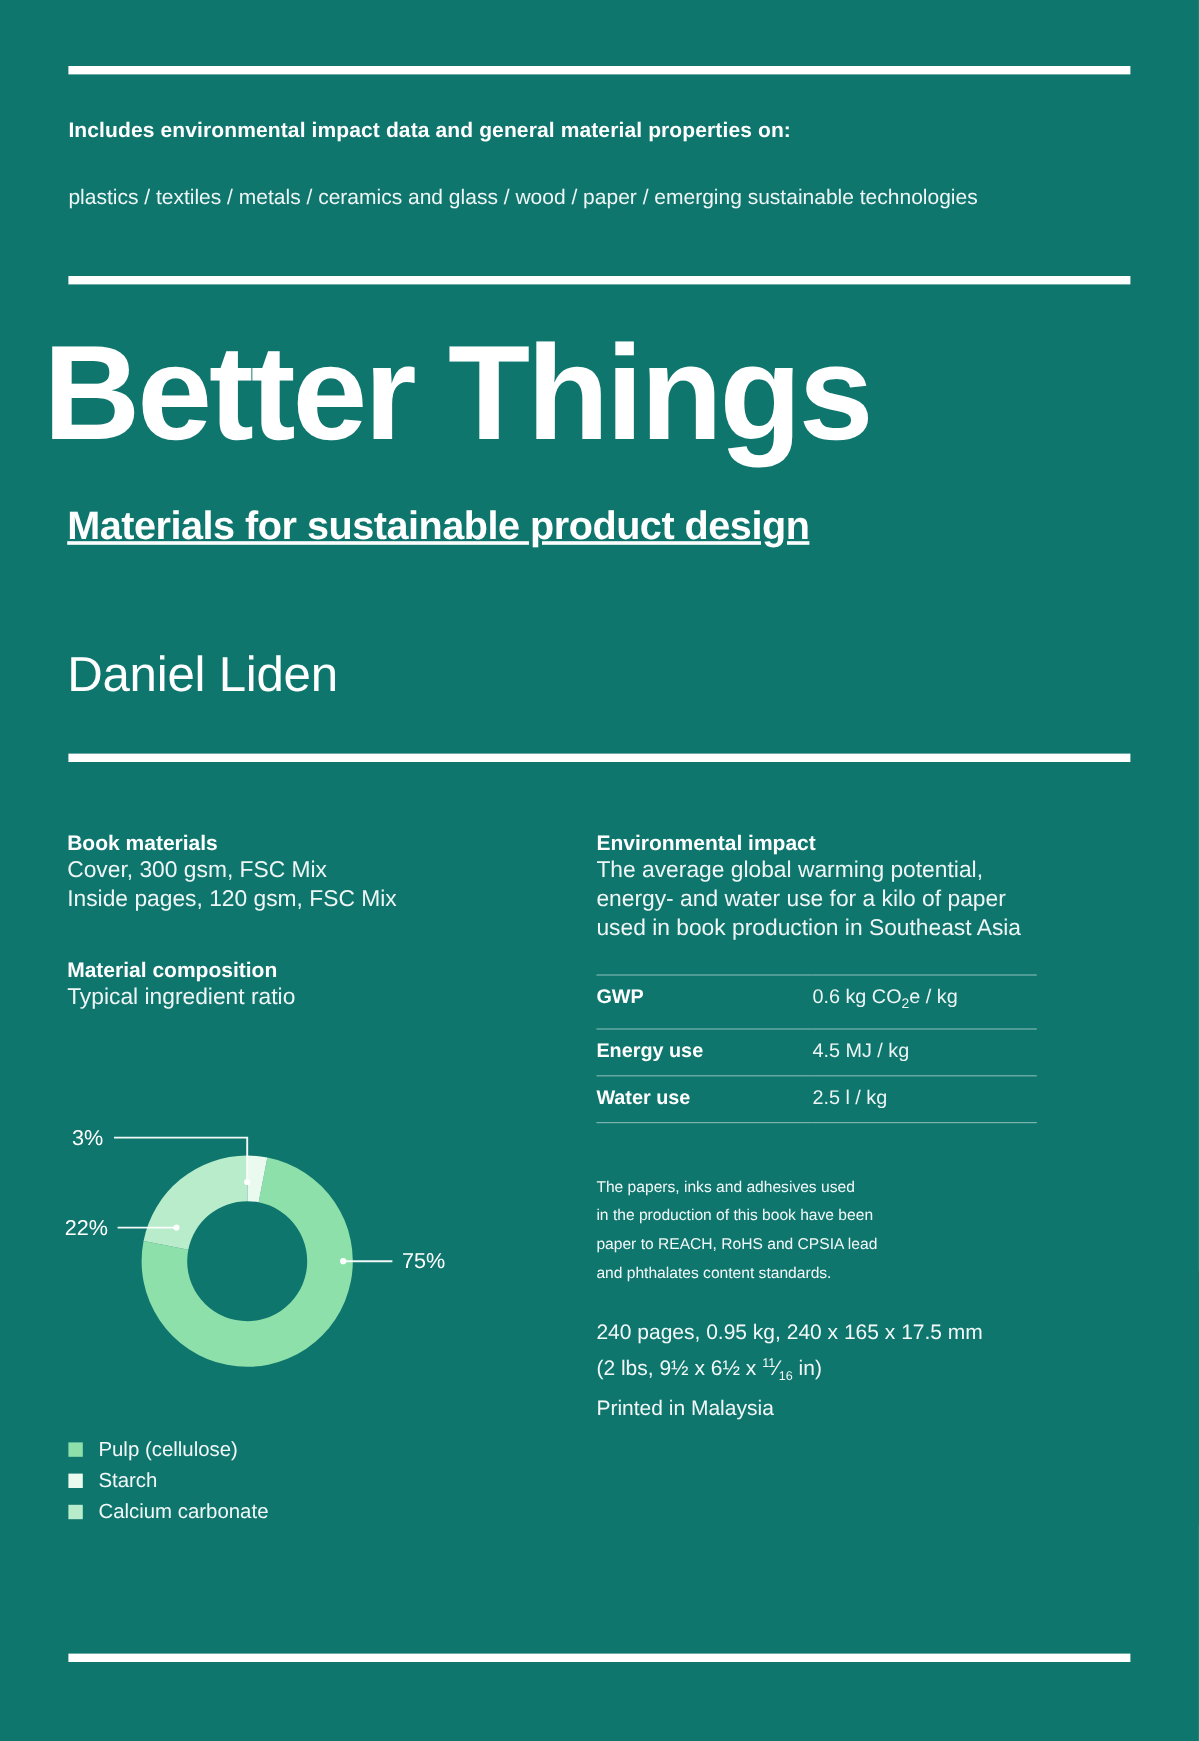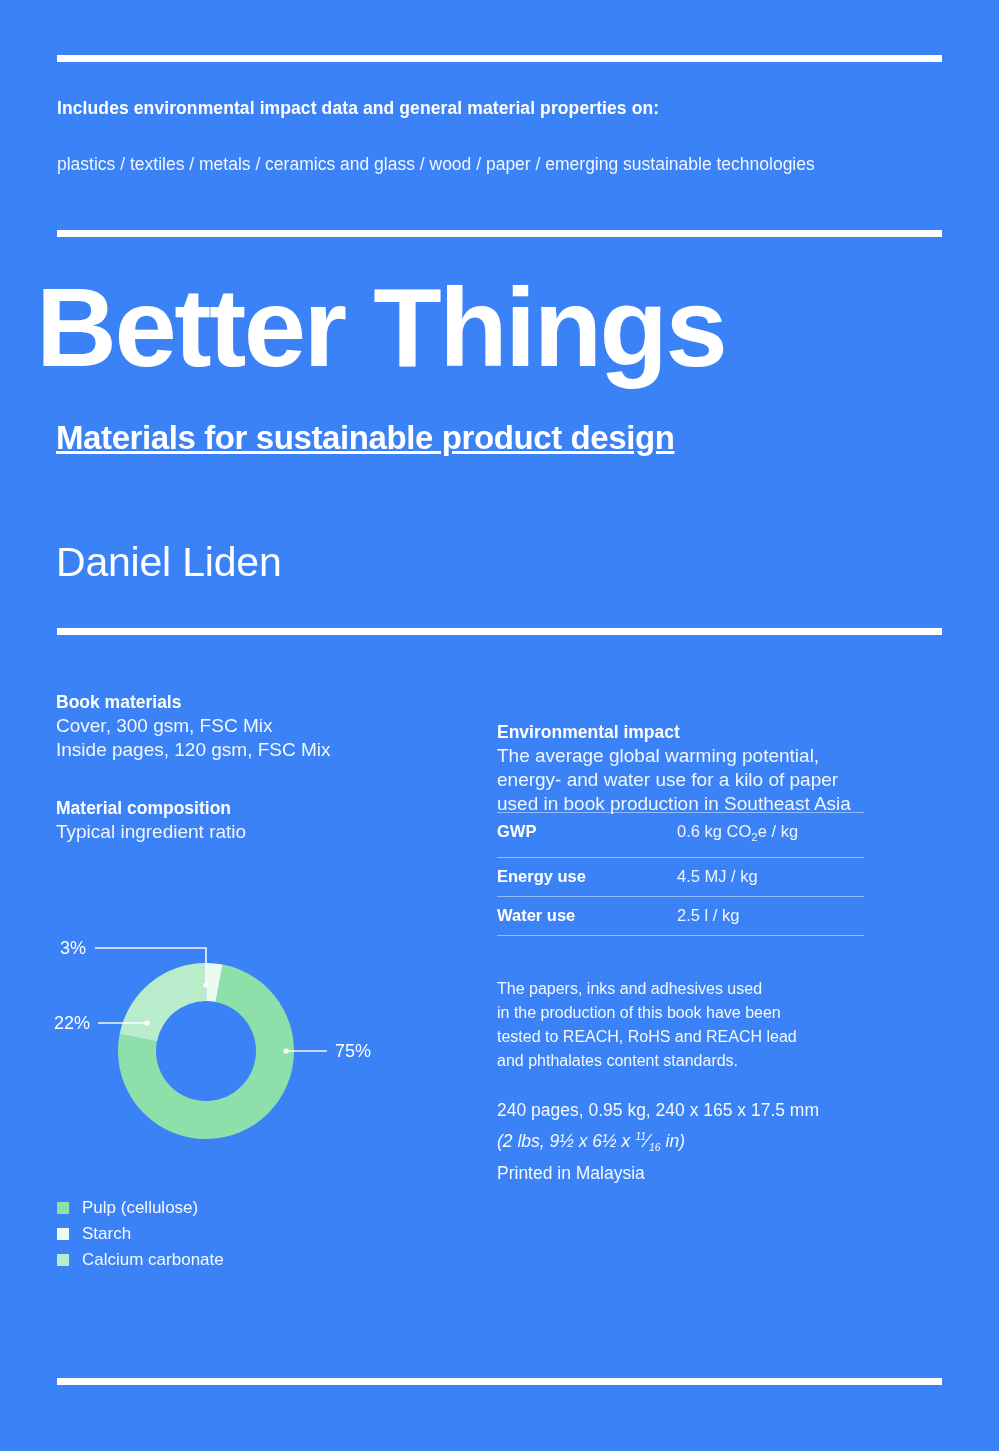--- a/index.html
+++ b/index.html
@@ -89,21 +89,20 @@
     position: absolute;
     left: 56px;
     top: 690px;
     width: 420px;
   }
   .col-right {
     position: absolute;
     left: 497px;
     top: 690px;
     width: 400px;
-    margin-top: 30px;
   }
 
   .sec-head {
     color: #ffffff;
     font-size: 17.5px;
     font-weight: 700;
     line-height: 24px;
     margin: 0;
   }
   .sec-body {
@@ -143,33 +142,33 @@
   }
   .impact-table .sub { font-size: 11.5px; vertical-align: sub; }
 
   
   .note {
     position: absolute;
     left: 497px;
     top: 977px;
     width: 395px;
     color: rgba(255,255,255,.95);
-    font-size: 16px;
+    font-size: 13px;
     line-height: 24px;
   }
   .specs {
     position: absolute;
     left: 497px;
     top: 1097px;
     width: 400px;
     color: rgba(255,255,255,.95);
     font-size: 17.5px;
     line-height: 26px;
   }
-  .frac { font-size: 17.5px; font-style: italic; }
+  .frac { font-size: 17.5px; }
   .frac sup { font-size: 10.5px; vertical-align: super; }
   .frac sub { font-size: 10.5px; vertical-align: sub; }
 
   
   .chart {
     position: absolute;
     left: 50px;
     top: 925px;
     width: 330px;
     height: 250px;
@@ -196,21 +195,21 @@
   }
   .legend-label {
     color: rgba(255,255,255,.95);
     font-size: 17px;
     line-height: 22px;
   }
 </style>
 </head>
 <body>
 
-<div class="page" style="background: #3b82f6;">
+<div class="page" style="background: #0f766e;">
 
   <div class="rule rule--top"></div>
 
   <div class="intro">
     <div class="intro-line1">Includes environmental impact data and general material properties on:</div>
     <div class="intro-line2">plastics / textiles / metals / ceramics and glass / wood / paper / emerging sustainable technologies</div>
   </div>
 
   <div class="rule rule--title"></div>
 
@@ -249,21 +248,21 @@
       <tr>
         <td class="k">Water use</td>
         <td class="v"><span>2.5 l / kg</span></td>
       </tr>
     </tbody>
   </table>
 
   <div class="note">
     <div>The papers, inks and adhesives used</div>
     <div>in the production of this book have been</div>
-    <div>tested to REACH, RoHS and REACH lead</div>
+    <div>paper to REACH, RoHS and CPSIA lead</div>
     <div>and phthalates content standards.</div>
   </div>
 
   <div class="specs">
     <div>240 pages, 0.95 kg, 240 x 165 x 17.5 mm</div>
     <div class="frac"><span>(2 lbs, 9½ x 6½ x </span><sup>11</sup>⁄<sub>16</sub><span> in)</span></div>
     <div>Printed in Malaysia</div>
   </div>
 
   <div class="chart">

